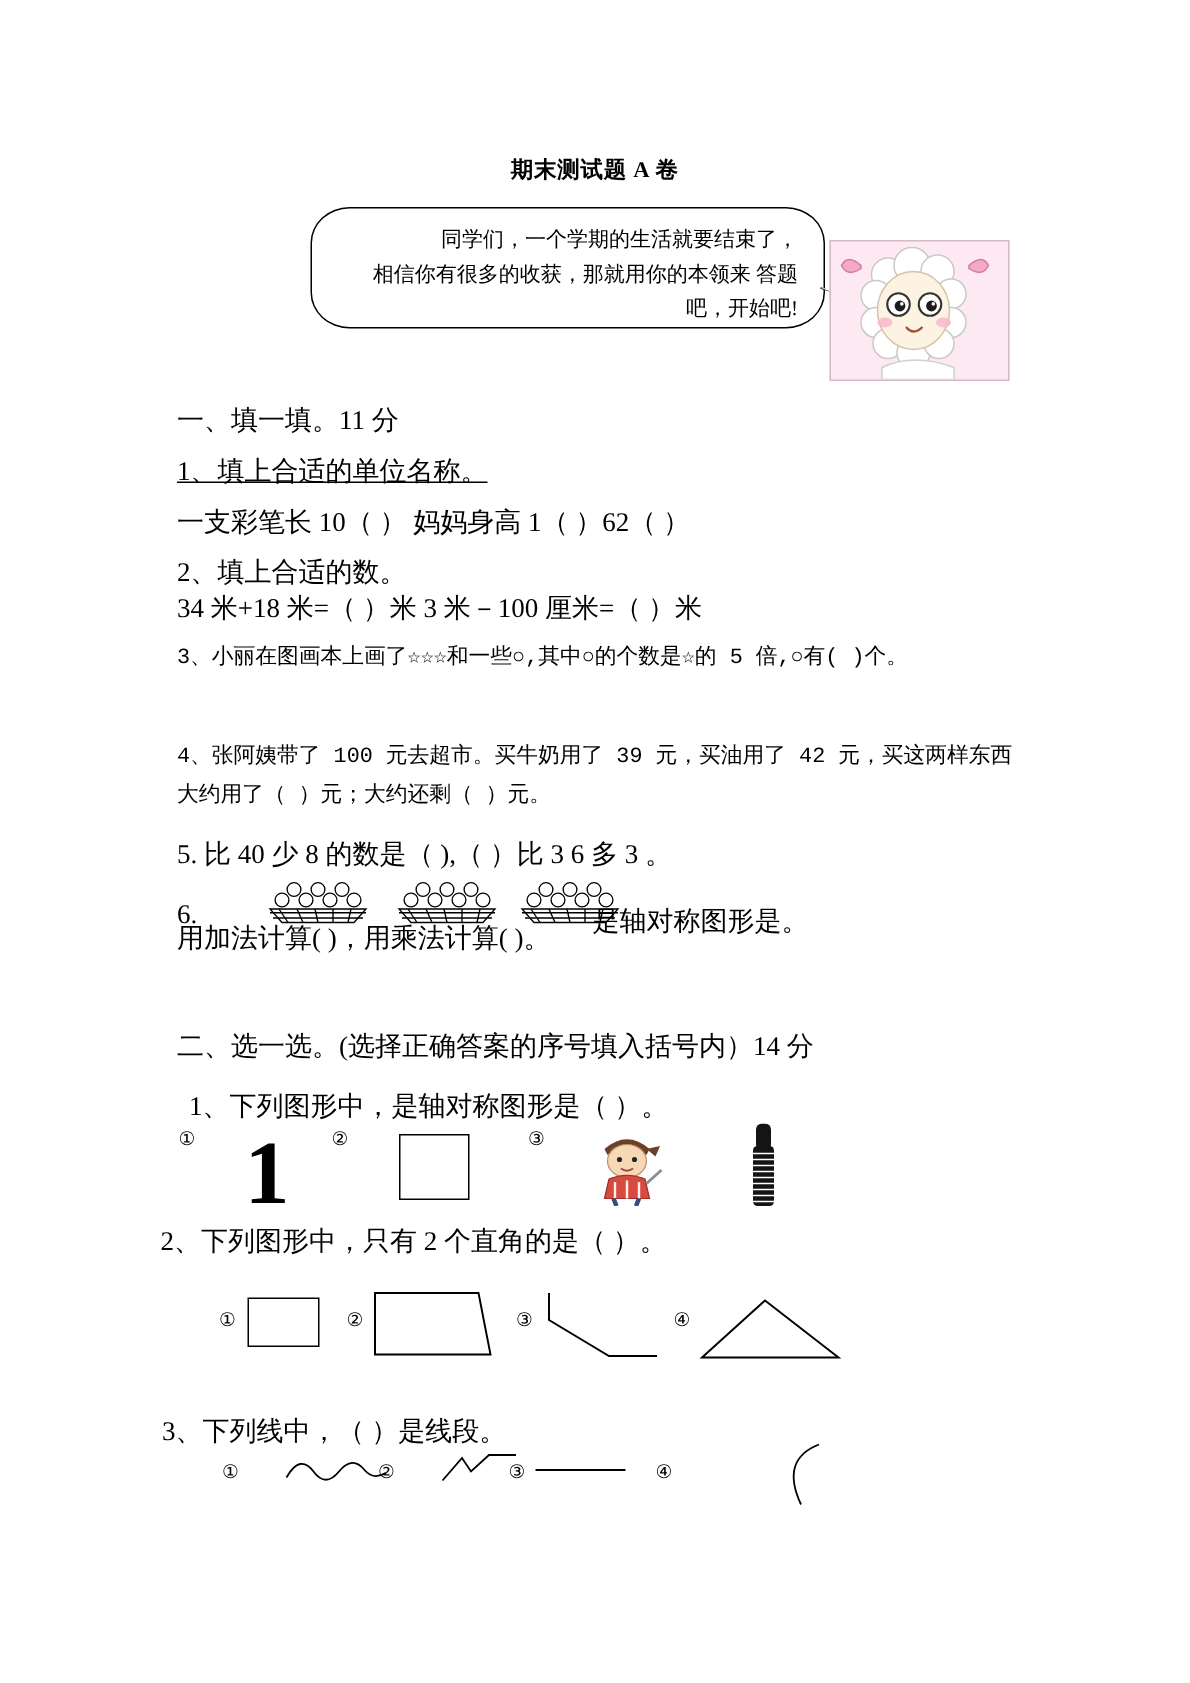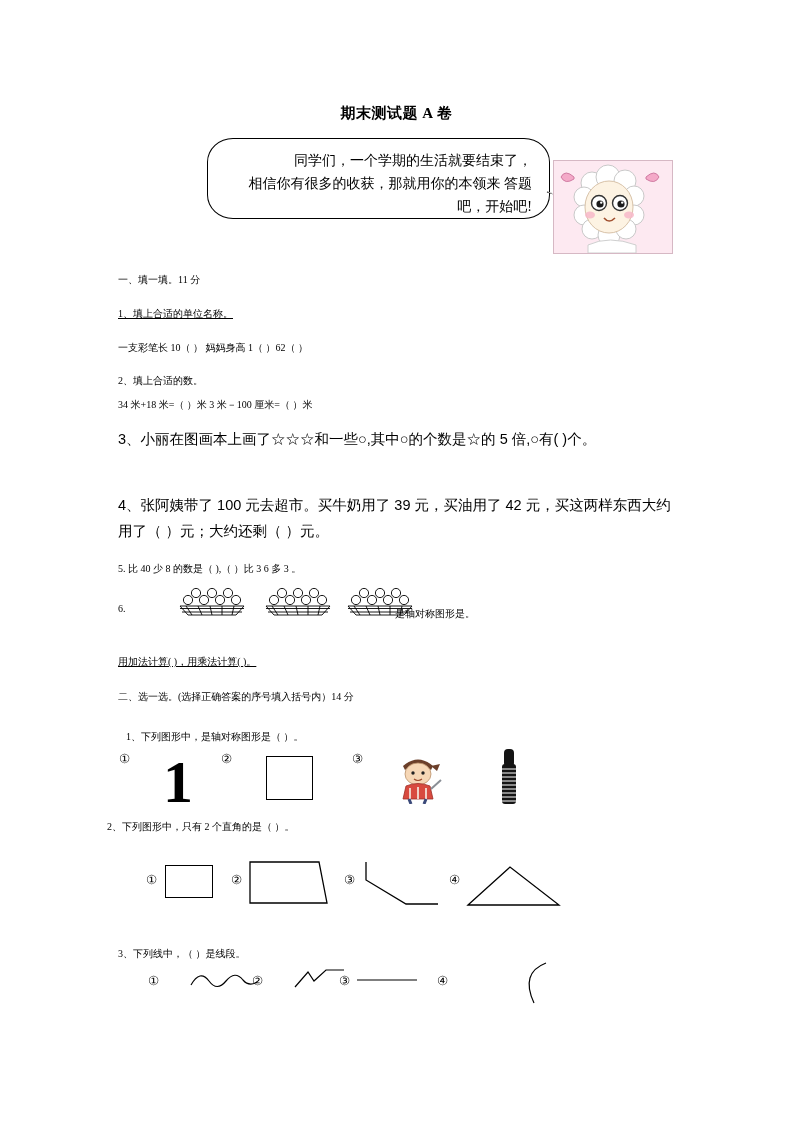--- a/index.html
+++ b/index.html
@@ -80,29 +80,29 @@
     width: 118px;
     height: 92px;
     border: 1px solid #d6b8c4;
     background: #fce7ef;
     overflow: hidden;
   }
 
   
   .line {
     position: absolute;
-    font-size: 10px;
+    font-size: 18px;
     font-family: "Liberation Serif", serif;
     white-space: nowrap;
     line-height: 20px;
   }
   .linewrap {
     position: absolute;
     font-size: 14.5px;
-    font-family: Liberation Sans, sans-serif;
+    font-family: Liberation Mono, monospace;
     line-height: 26px;
   }
 
   
   .fig { position: absolute; }
   .fig svg { display: block; }
 
   .box-sq {
     position: absolute;
     border: 1.3px solid #000;
@@ -238,21 +238,21 @@
           <circle cx="48" cy="14" r="4.6"></circle>
           <circle cx="64" cy="14" r="4.6"></circle>
         <path d="M8,20 L72,20 L64,29 L16,29 Z"></path>
         <path d="M14,20 L20,29 M26,20 L30,29 M38,20 L40,29 M50,20 L50,29 M62,20 L60,29"></path>
         <path d="M8,22.5 L72,22.5 M10,26 L70,26"></path>
       </g>
     </svg>
   </div>
 
   <div class="line" style="left:395px; top:590px;">是轴对称图形是。</div>
-  <div class="line" style="left:118px; top:638px;text-decoration:underline;">用加法计算(                       )，用乘法计算(                       )。</div>
+  <div class="line" style="left:118px; top:601px;">用加法计算(                       )，用乘法计算(                       )。</div>
 
   <div class="line" style="left:118px; top:673px;">二、选一选。(选择正确答案的序号填入括号内）14 分</div>
   <div class="line" style="left:126px; top:713px;">1、下列图形中，是轴对称图形是（        ）。</div>
 
   <div class="circnum" style="left:119px; top:737px;">①</div>
   <div class="numeral1" style="left:163px; top:738px;">1</div>
 
   <div class="circnum" style="left:221px; top:737px;">②</div>
   <div class="box-sq" style="left:266px; top:742px; width:47px; height:44px;"></div>
 
@@ -307,21 +307,21 @@
     </svg>
   </div>
 
   <div class="circnum" style="left:449px; top:858px;">④</div>
   <div class="fig" style="left:466px; top:850px;">
     <svg width="96" height="44" viewBox="0 0 96 44">
       <path d="M2,41 L44,3 L93,41 Z" fill="none" stroke="#000" stroke-width="1.3"></path>
     </svg>
   </div>
 
-  <div class="line" style="left:118px; top:930px;">3、下列线中，（          ）是线段。</div>
+  <div class="line" style="left:108px; top:930px;">3、下列线中，（          ）是线段。</div>
 
   <div class="circnum" style="left:148px; top:959px;">①</div>
   <div class="fig" style="left:190px; top:955px;">
     <svg width="68" height="22" viewBox="0 0 68 22">
       <path d="M1,16 q9,-16 18,-4 q8,11 17,0 q9,-11 17,-1 q6,7 14,2" fill="none" stroke="#000" stroke-width="1.2"></path>
     </svg>
   </div>
 
   <div class="circnum" style="left:252px; top:959px;">②</div>
   <div class="fig" style="left:294px; top:955px;">

